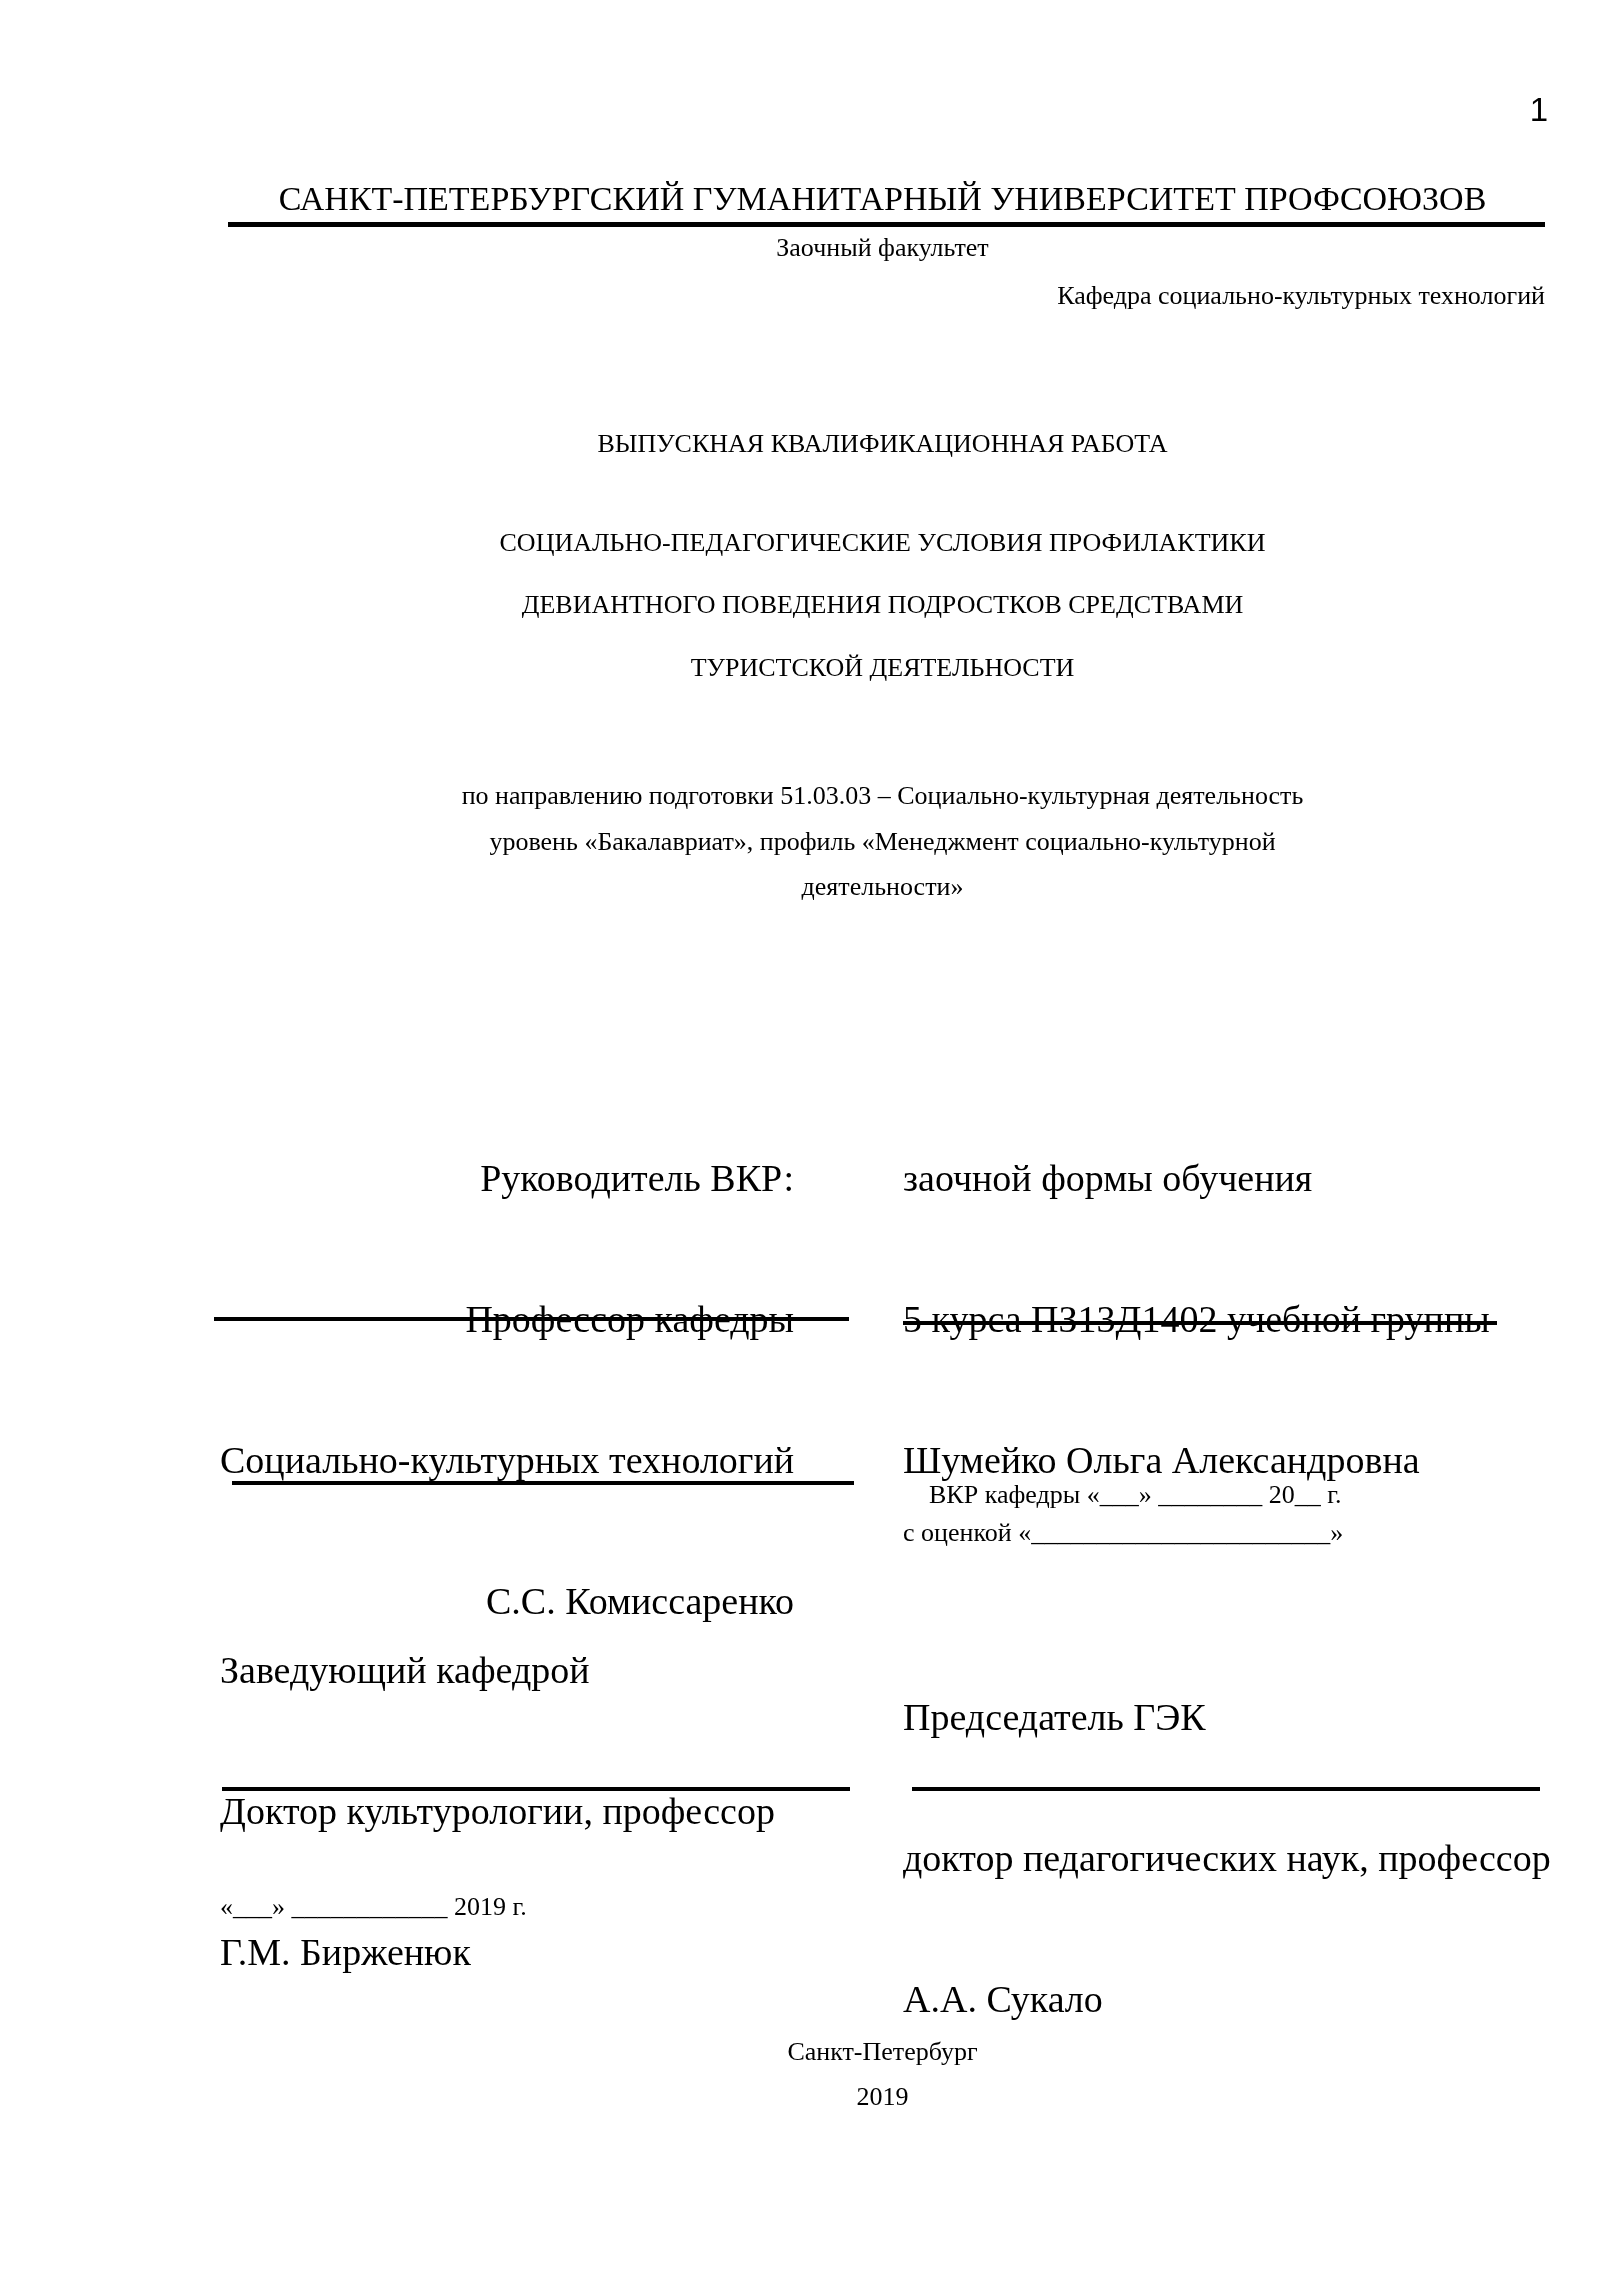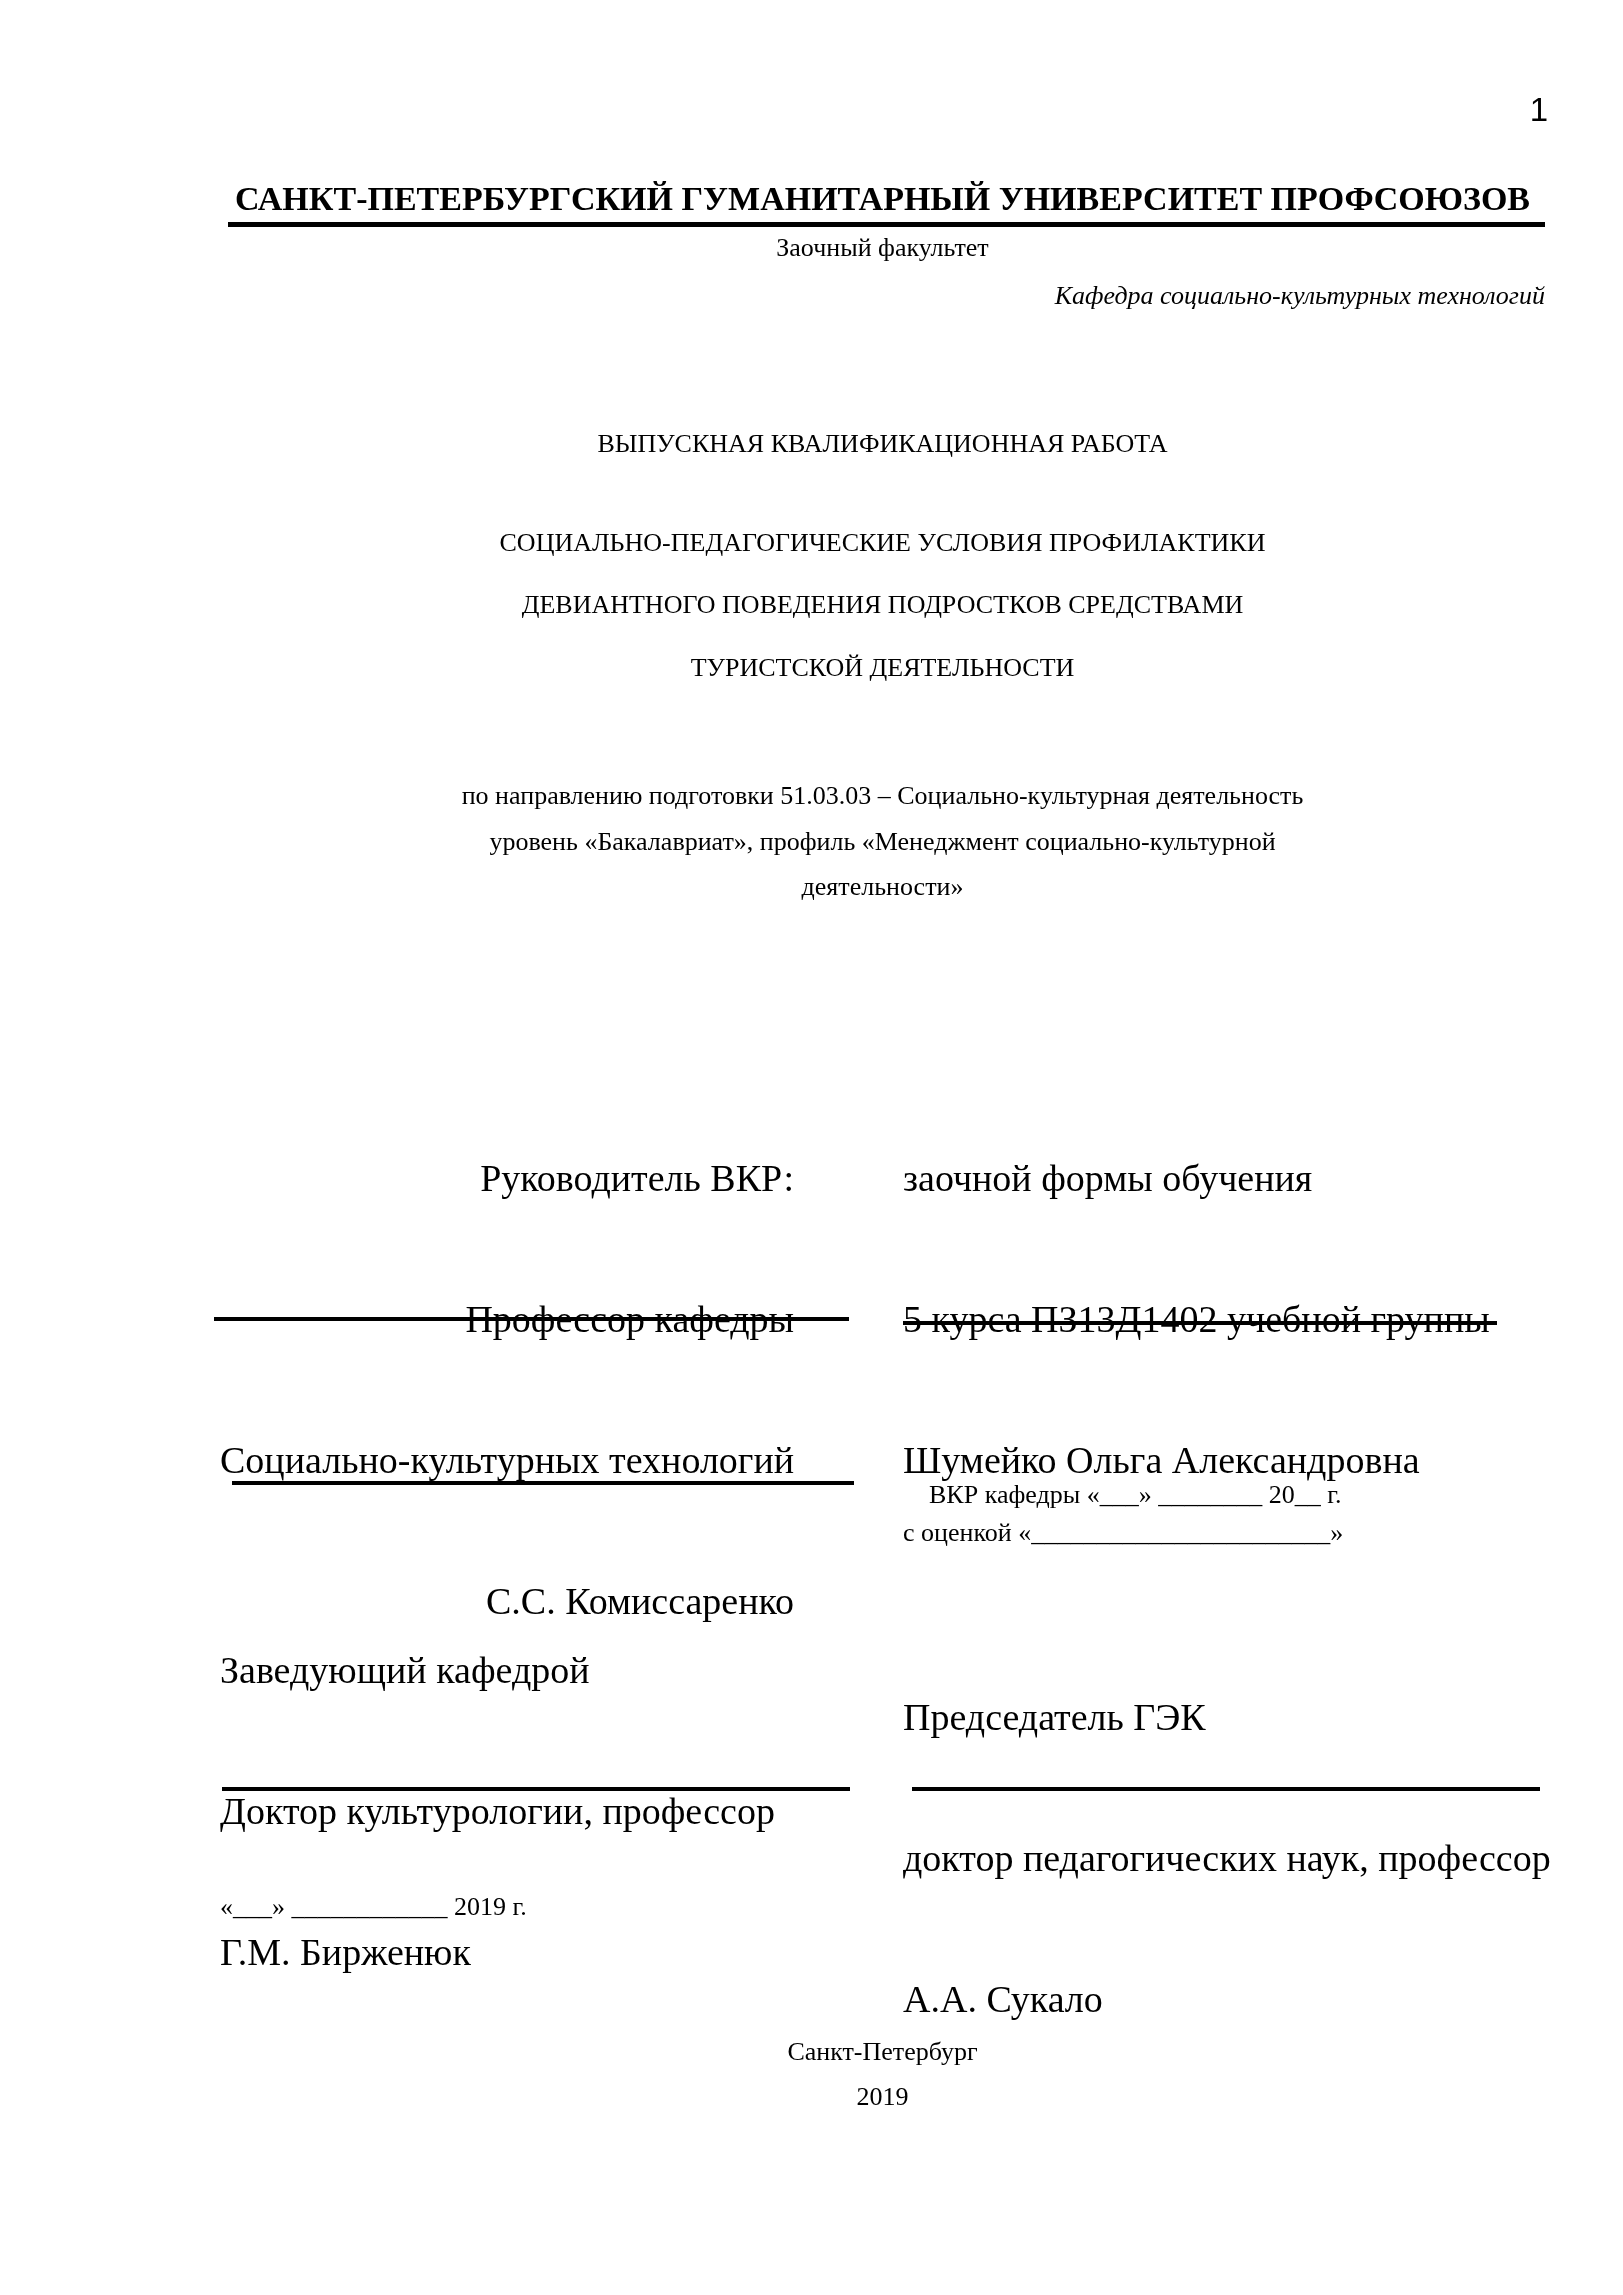--- a/index.html
+++ b/index.html
@@ -16,35 +16,35 @@
   .center { left:220px; width:1325px; text-align:center; }
   .rightal { left:220px; width:1325px; text-align:right; }
   .b { font-weight:normal; }
   .bar { position:absolute; height:3.9px; background:#000000; }
   .pagenum {
     position:absolute; top:93px; right:75px;
     font-family:"Liberation Sans","DejaVu Sans",sans-serif;
     font-size:33px; line-height:33px;
   }
   .univ { position:absolute; top:182px; left:220px; width:1325px;
-          text-align:center; font-weight:bold; font-size:34px; line-height:34px; white-space:pre; }
+          text-align:center; font-weight:normal; font-size:34px; line-height:34px; white-space:pre; }
   .rule { position:absolute; top:222px; left:228px; width:1317px; height:4.7px; background:#000000; }
 </style>
 </head>
 <body>
 
 <div class="page">
 
   <div class="pagenum">1</div>
 
   <div class="univ">САНКТ-ПЕТЕРБУРГСКИЙ ГУМАНИТАРНЫЙ УНИВЕРСИТЕТ ПРОФСОЮЗОВ</div>
   <div class="rule"></div>
 
   <div class="t center" style="top:229px;">Заочный факультет</div>
-  <div class="t rightal" style="top:277px;font-style:italic;">Кафедра социально-культурных технологий</div>
+  <div class="t rightal" style="top:277px;">Кафедра социально-культурных технологий</div>
 
   <div class="t center b" style="top:425px;">ВЫПУСКНАЯ КВАЛИФИКАЦИОННАЯ РАБОТА</div>
 
   <div class="t center b" style="top:524px;">СОЦИАЛЬНО-ПЕДАГОГИЧЕСКИЕ УСЛОВИЯ ПРОФИЛАКТИКИ</div>
   <div class="t center b" style="top:586px;">ДЕВИАНТНОГО ПОВЕДЕНИЯ ПОДРОСТКОВ СРЕДСТВАМИ</div>
   <div class="t center b" style="top:649px;">ТУРИСТСКОЙ ДЕЯТЕЛЬНОСТИ</div>
 
   <div class="t center" style="top:777px;">по направлению подготовки 51.03.03 – Социально-культурная деятельность</div>
   <div class="t center" style="top:823px;">уровень «Бакалавриат», профиль «Менеджмент социально-культурной</div>
   <div class="t center" style="top:868px;">деятельности»</div>

